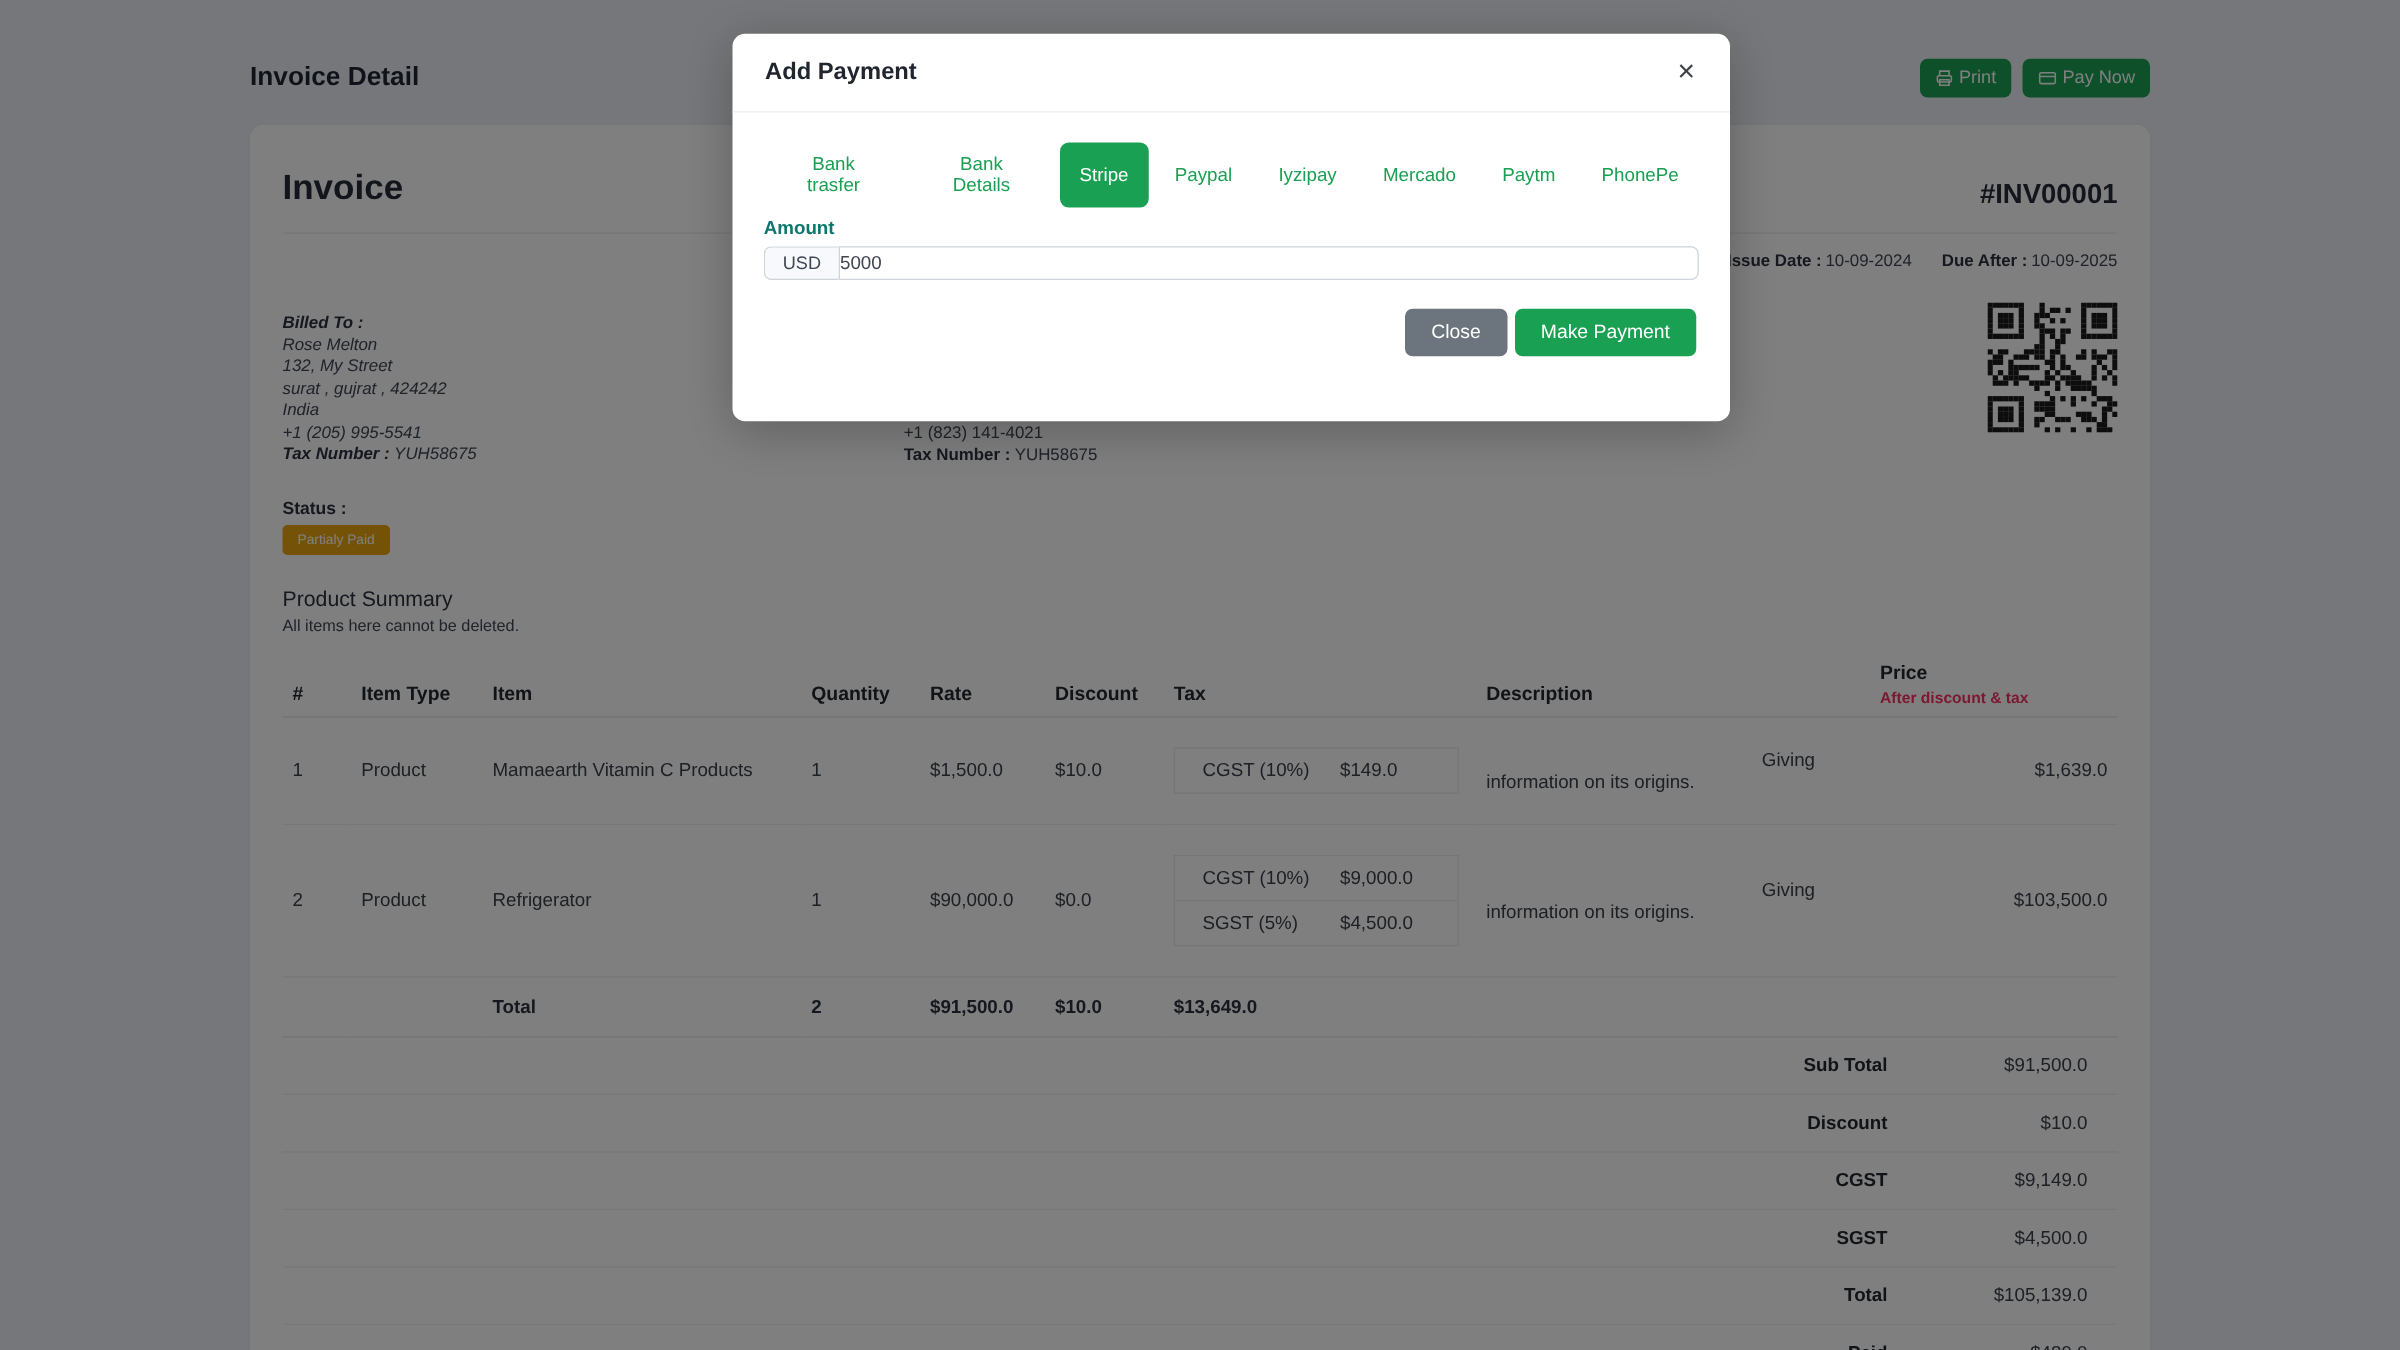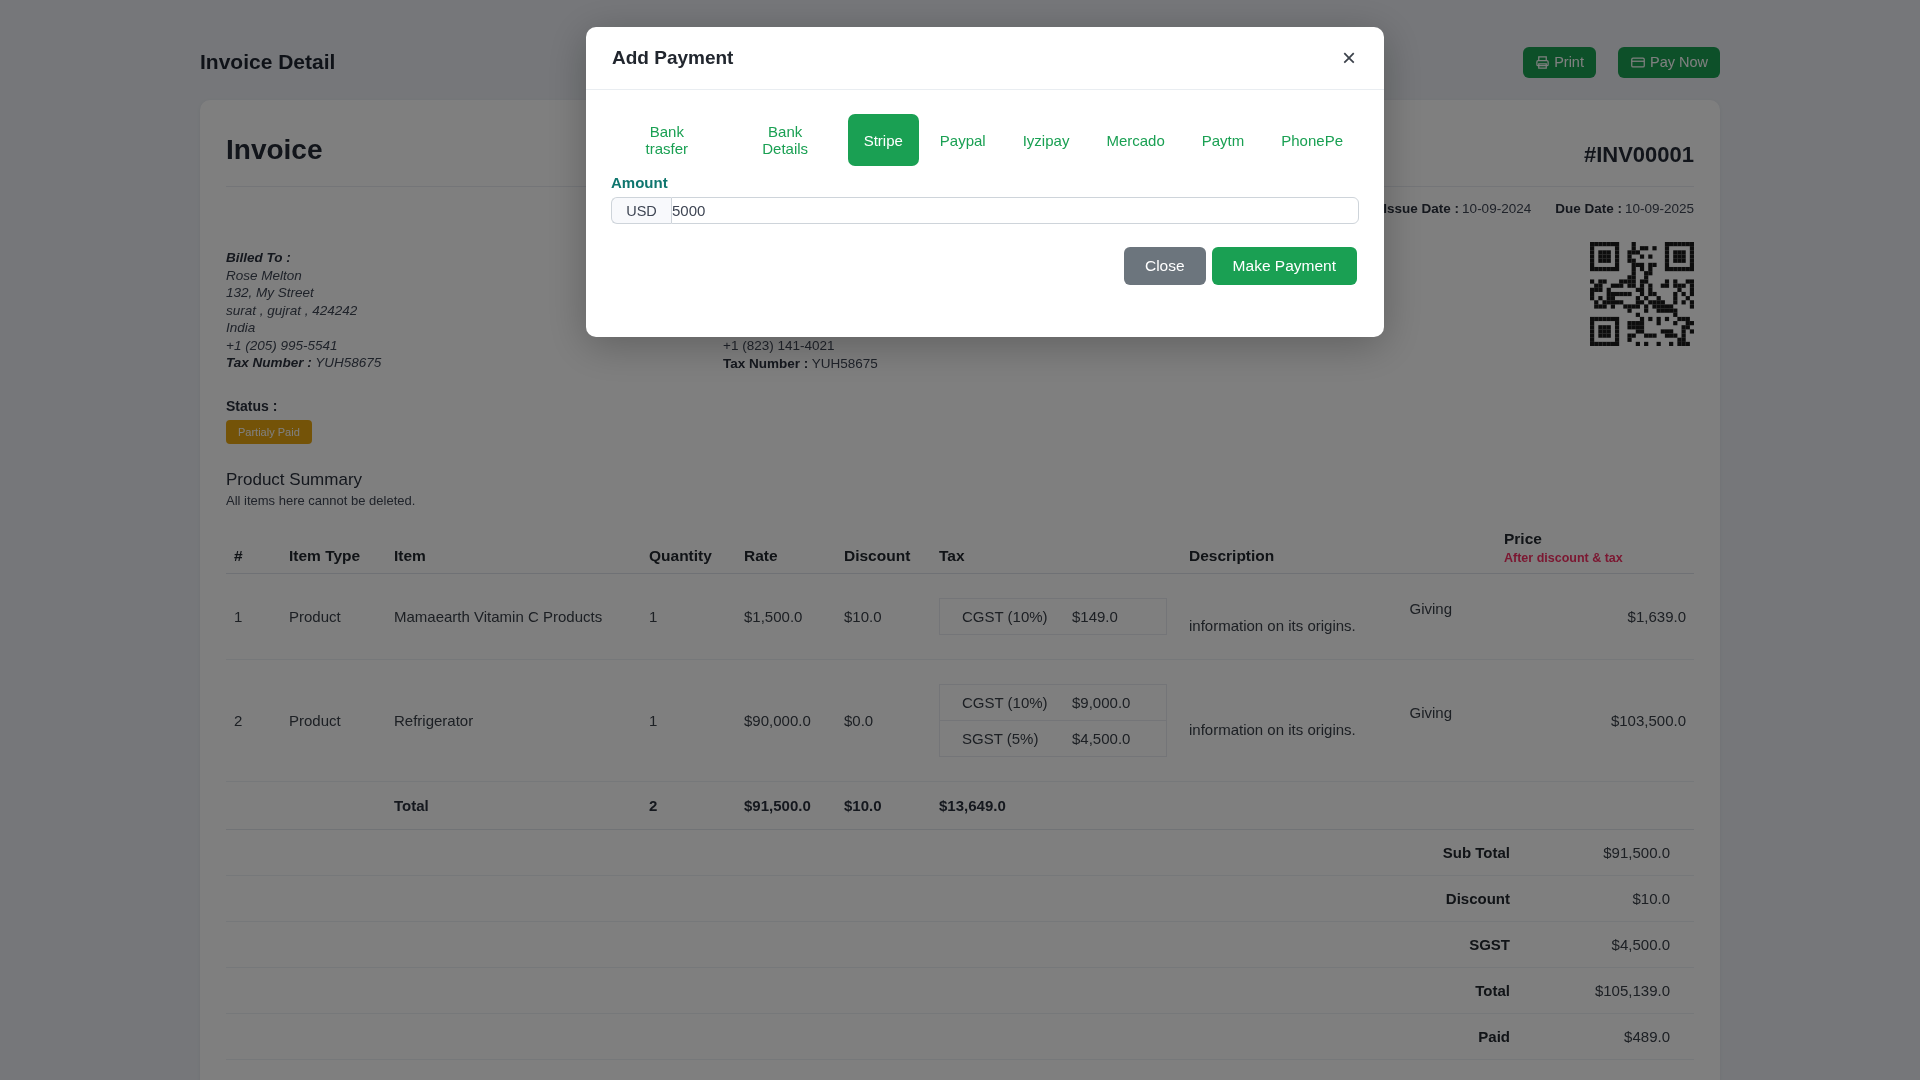--- a/index.html
+++ b/index.html
@@ -5,21 +5,21 @@
   * { box-sizing: border-box; }
   html,body { margin:0; padding:0; }
   body {
     width:1920px; height:1080px; overflow:hidden;
     background:#eceff4; color:#3a4049;
     font-family:"Liberation Sans", sans-serif;
   }
   .page { padding:44px 200px 0; }
   .page-header { display:flex; justify-content:space-between; align-items:center; height:36px; margin-bottom:20px; }
   .page-title { font-size:21px; font-weight:700; color:#1f2530; }
-  .header-actions { display:flex; gap:22px; }
+  .header-actions { display:flex; gap:9px; }
   .btn-green { display:flex; align-items:center; gap:4px; background:#1aa053; color:#fff; border:none;
     border-radius:6px; padding:0 12px; height:31px; font-size:14.5px; font-family:inherit; cursor:pointer; }
   .btn-green svg { display:block; }
 
   .card { background:#fff; border-radius:10px; padding:34px 26px; height:1200px; box-shadow:0 1px 4px rgba(20,30,60,.06); }
 
   .invoice-head { display:flex; justify-content:space-between; align-items:flex-start; }
   .invoice-title { font-size:28px; font-weight:700; color:#252b36; }
   .invoice-number { font-size:22px; font-weight:600; color:#252b36; margin-top:8px; }
   hr.sep { border:none; border-top:1px solid #e8ebf1; margin:18px 0 14px; }
@@ -140,21 +140,21 @@
         </div>
       </div>
 
       <div class="col-right">
         <div class="dates">
           <div class="date">
             <span class="b">Issue Date :</span>
             <span>10-09-2024</span>
           </div>
           <div class="date">
-            <span class="b">Due Date :</span>
+            <span class="b">Due After :</span>
             <span>10-09-2025</span>
           </div>
         </div>
         <div class="qr" id="qr"><svg width="104" height="104" viewBox="0 0 104 104" fill="#1b1b1b">
               <rect x="0.00" y="0.00" width="4.21" height="4.21"></rect>
               <rect x="4.16" y="0.00" width="4.21" height="4.21"></rect>
               <rect x="8.32" y="0.00" width="4.21" height="4.21"></rect>
               <rect x="12.48" y="0.00" width="4.21" height="4.21"></rect>
               <rect x="16.64" y="0.00" width="4.21" height="4.21"></rect>
               <rect x="20.80" y="0.00" width="4.21" height="4.21"></rect>
@@ -524,20 +524,24 @@
 
     <div class="sum-row">
       <div class="s-label">Sub Total</div>
       <div class="s-value">$91,500.0</div>
     </div>
     <div class="sum-row">
       <div class="s-label">Discount</div>
       <div class="s-value">$10.0</div>
     </div>
     <div class="sum-row">
+      <div class="s-label">CGST</div>
+      <div class="s-value">$9,149.0</div>
+    </div>
+    <div class="sum-row">
       <div class="s-label">SGST</div>
       <div class="s-value">$4,500.0</div>
     </div>
     <div class="sum-row">
       <div class="s-label">Total</div>
       <div class="s-value">$105,139.0</div>
     </div>
     <div class="sum-row">
       <div class="s-label">Paid</div>
       <div class="s-value">$489.0</div>

